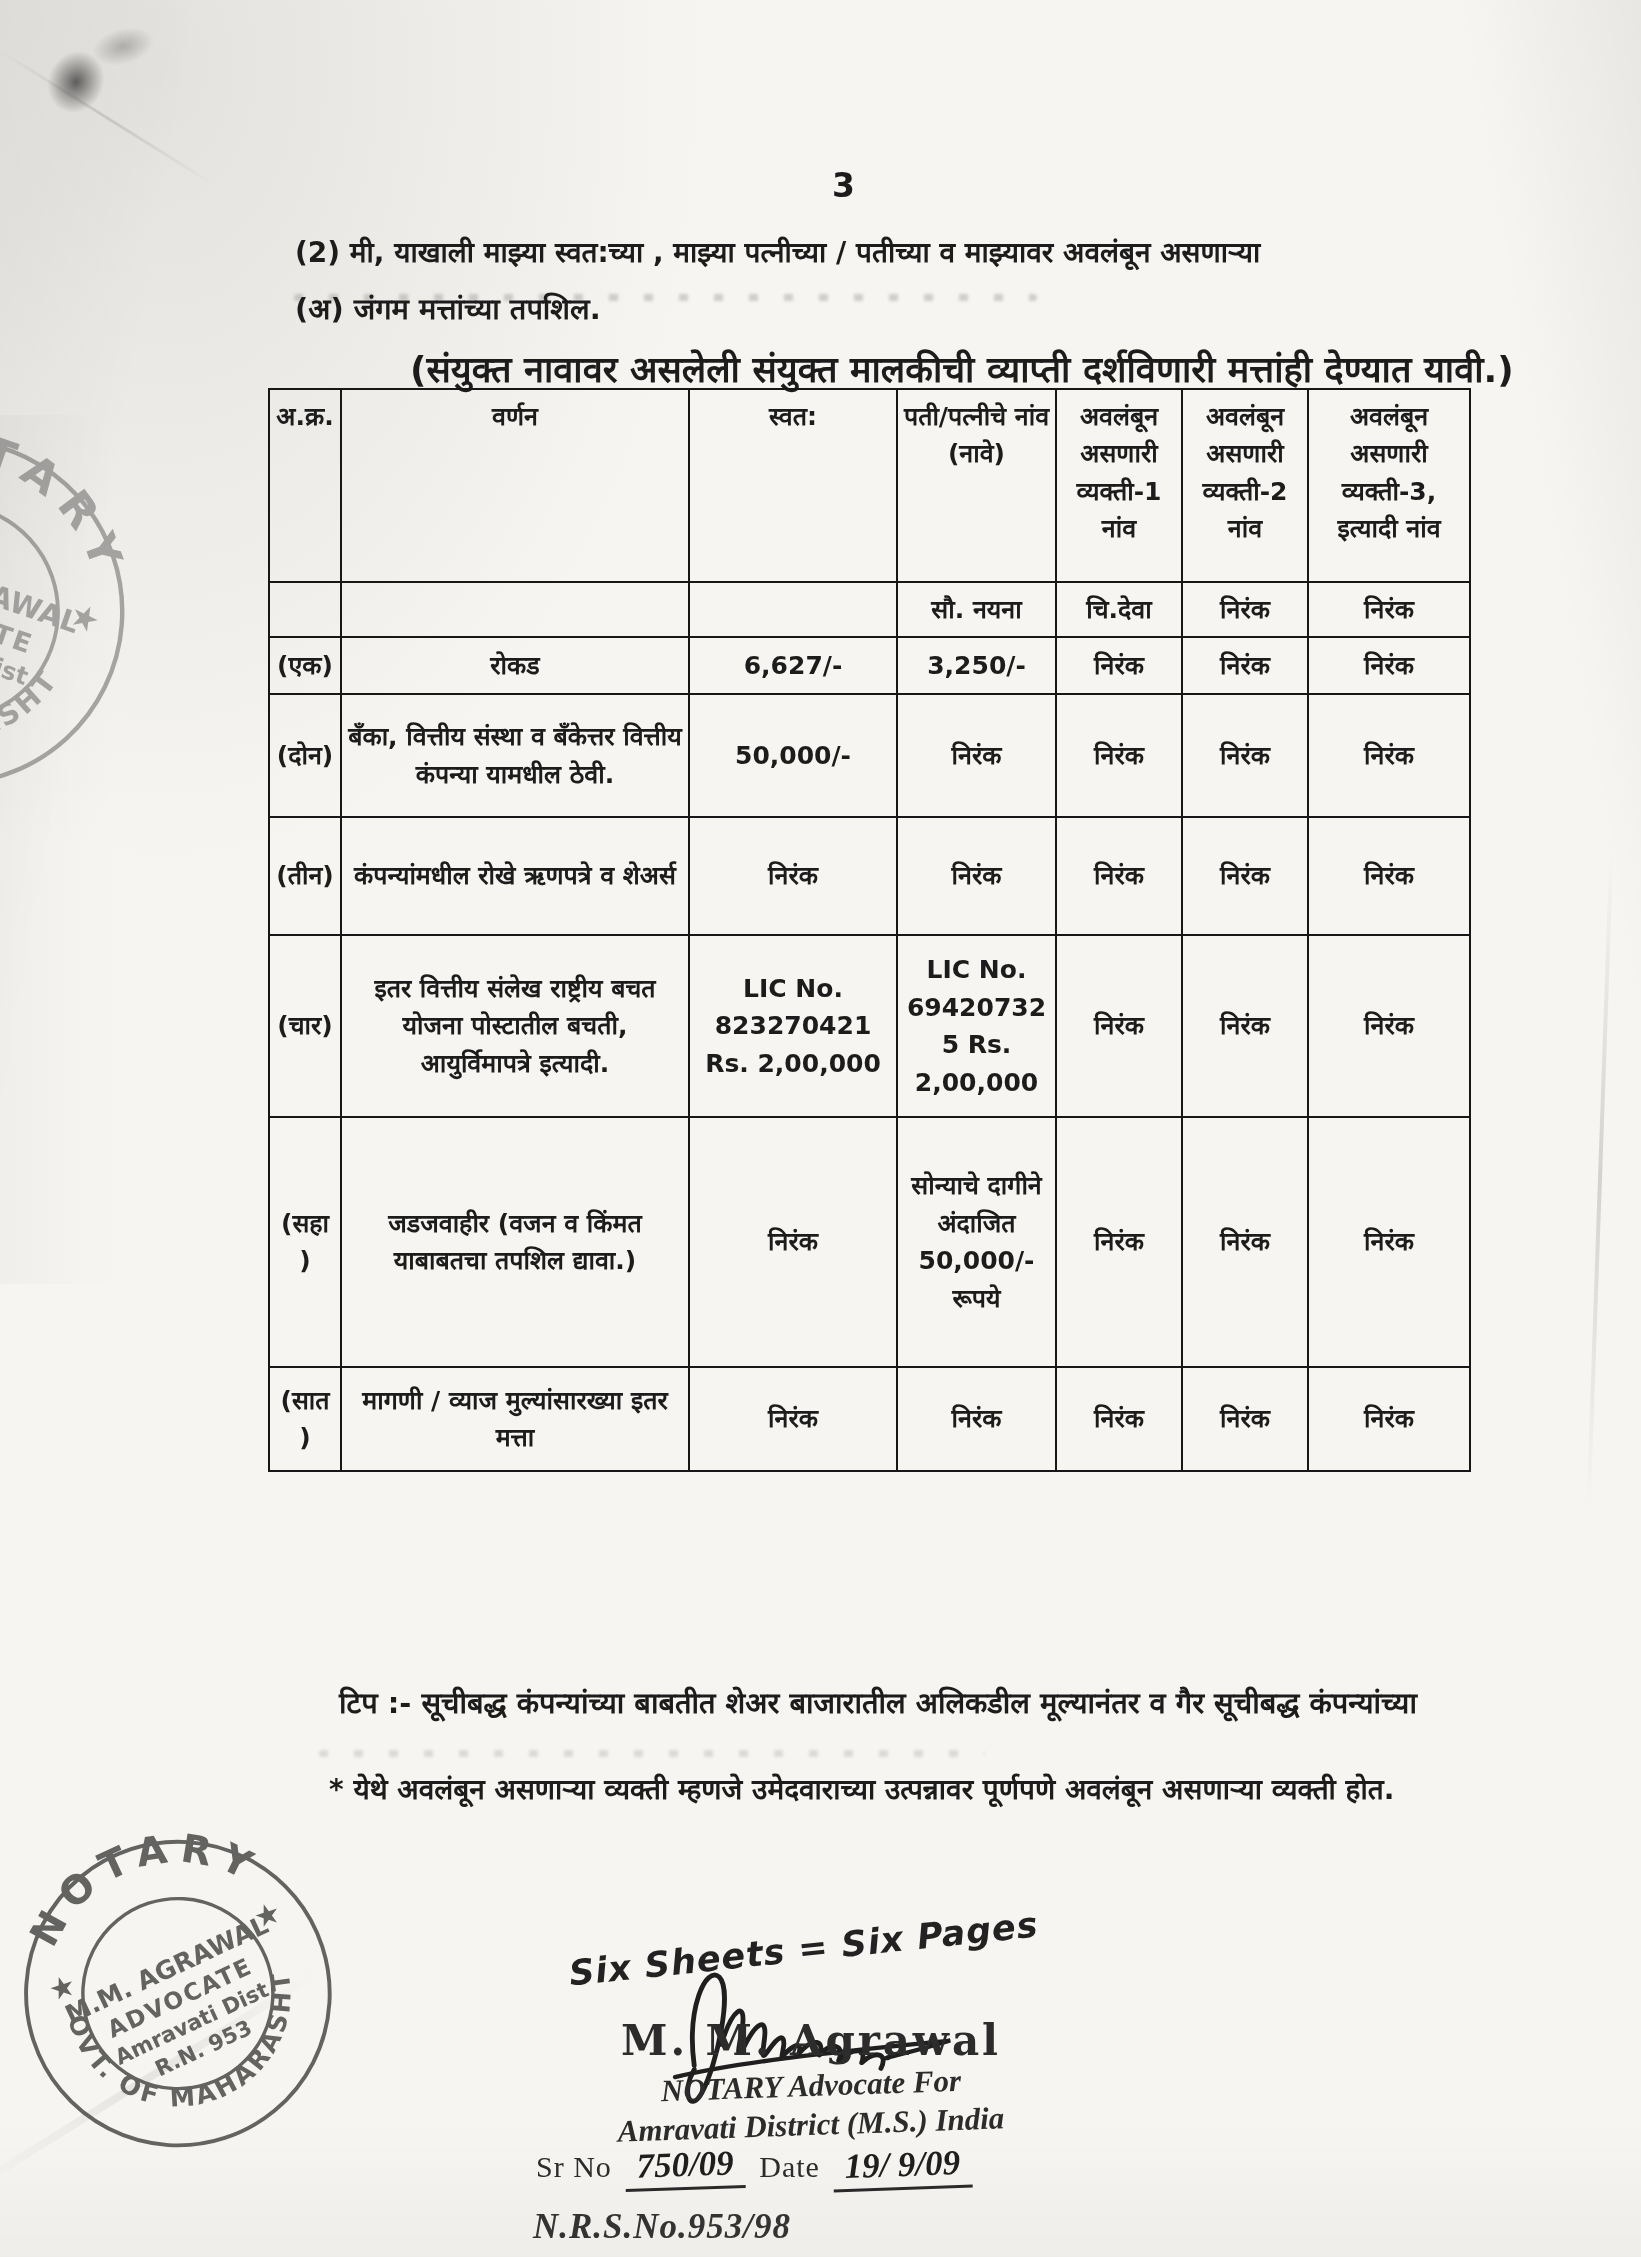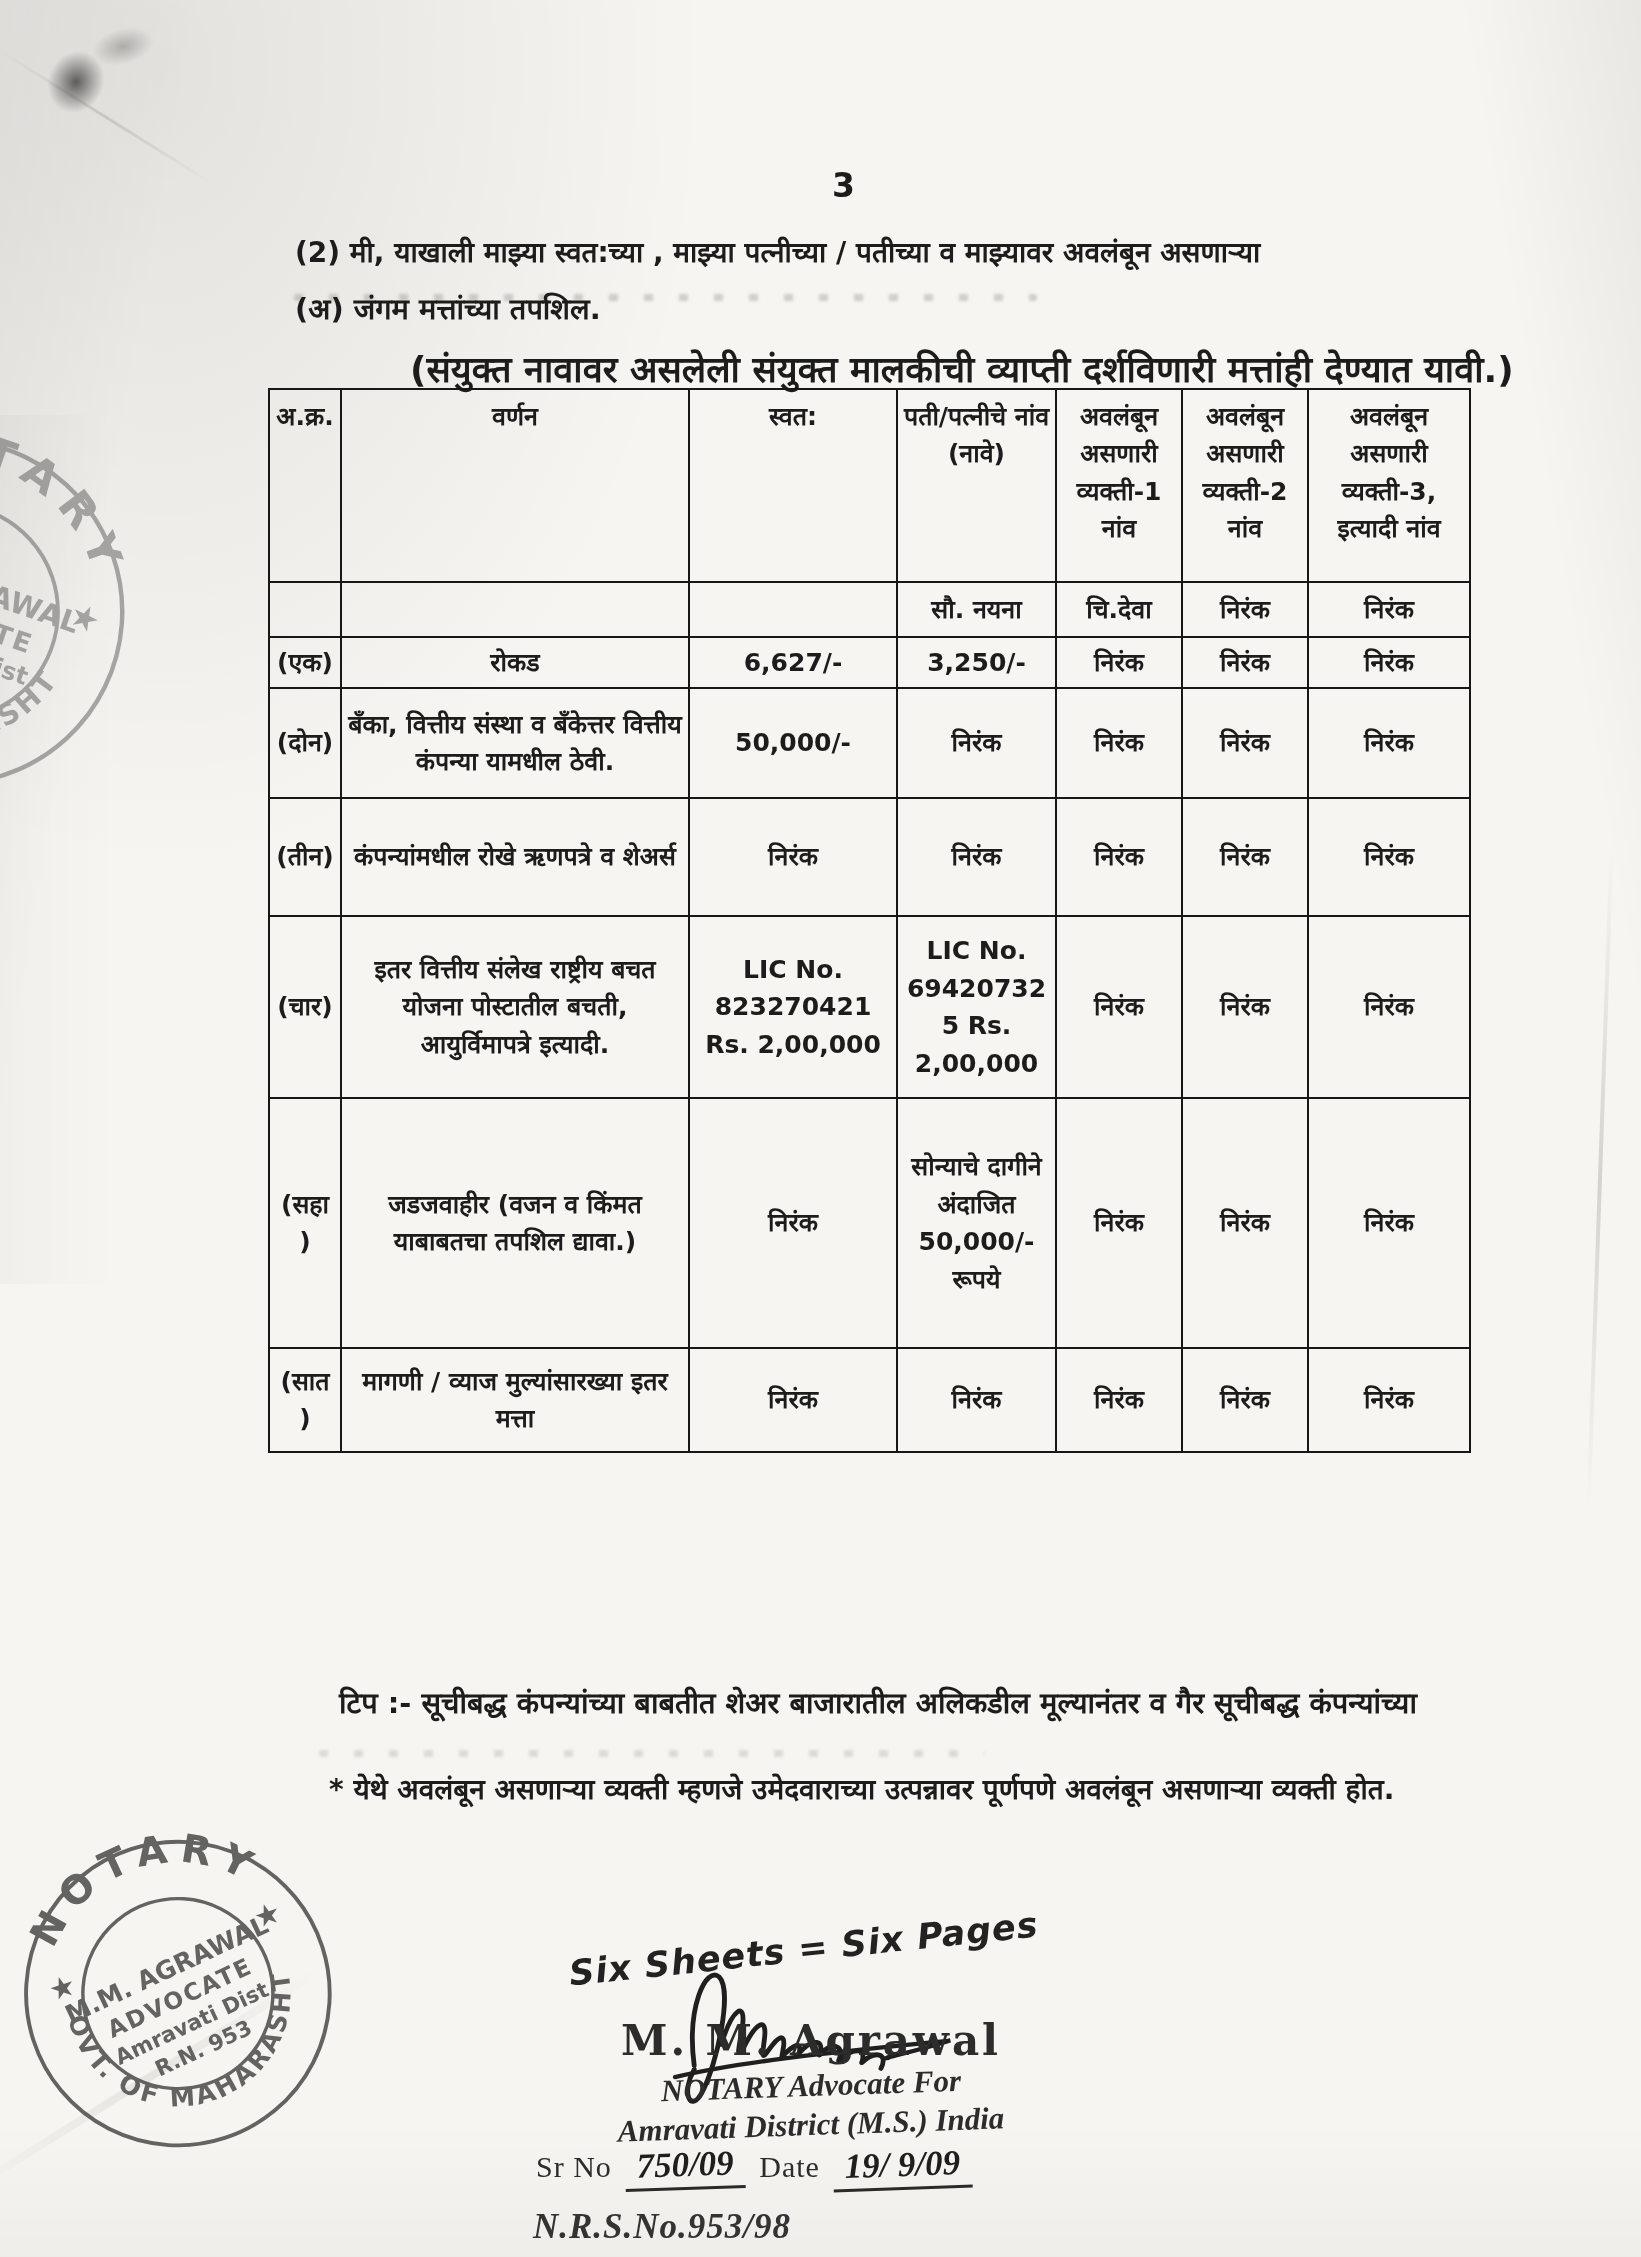--- a/index.html
+++ b/index.html
@@ -117,30 +117,30 @@
     </tr>
     <tr class="names" style="height:55px">
       <td></td>
       <td></td>
       <td></td>
       <td>सौ. नयना</td>
       <td>चि.देवा</td>
       <td>निरंक</td>
       <td>निरंक</td>
     </tr>
-    <tr style="height:51px">
+    <tr style="height:57px">
       <td class="sr">(एक)</td>
       <td class="desc">रोकड</td>
       <td>6,627/-</td>
       <td>3,250/-</td>
       <td>निरंक</td>
       <td>निरंक</td>
       <td>निरंक</td>
     </tr>
-    <tr style="height:110px">
+    <tr style="height:123px">
       <td class="sr">(दोन)</td>
       <td class="desc">बँका, वित्तीय संस्था व बँकेत्तर वित्तीय कंपन्या यामधील ठेवी.</td>
       <td>50,000/-</td>
       <td>निरंक</td>
       <td>निरंक</td>
       <td>निरंक</td>
       <td>निरंक</td>
     </tr>
     <tr style="height:118px">
       <td class="sr">(तीन)</td>

